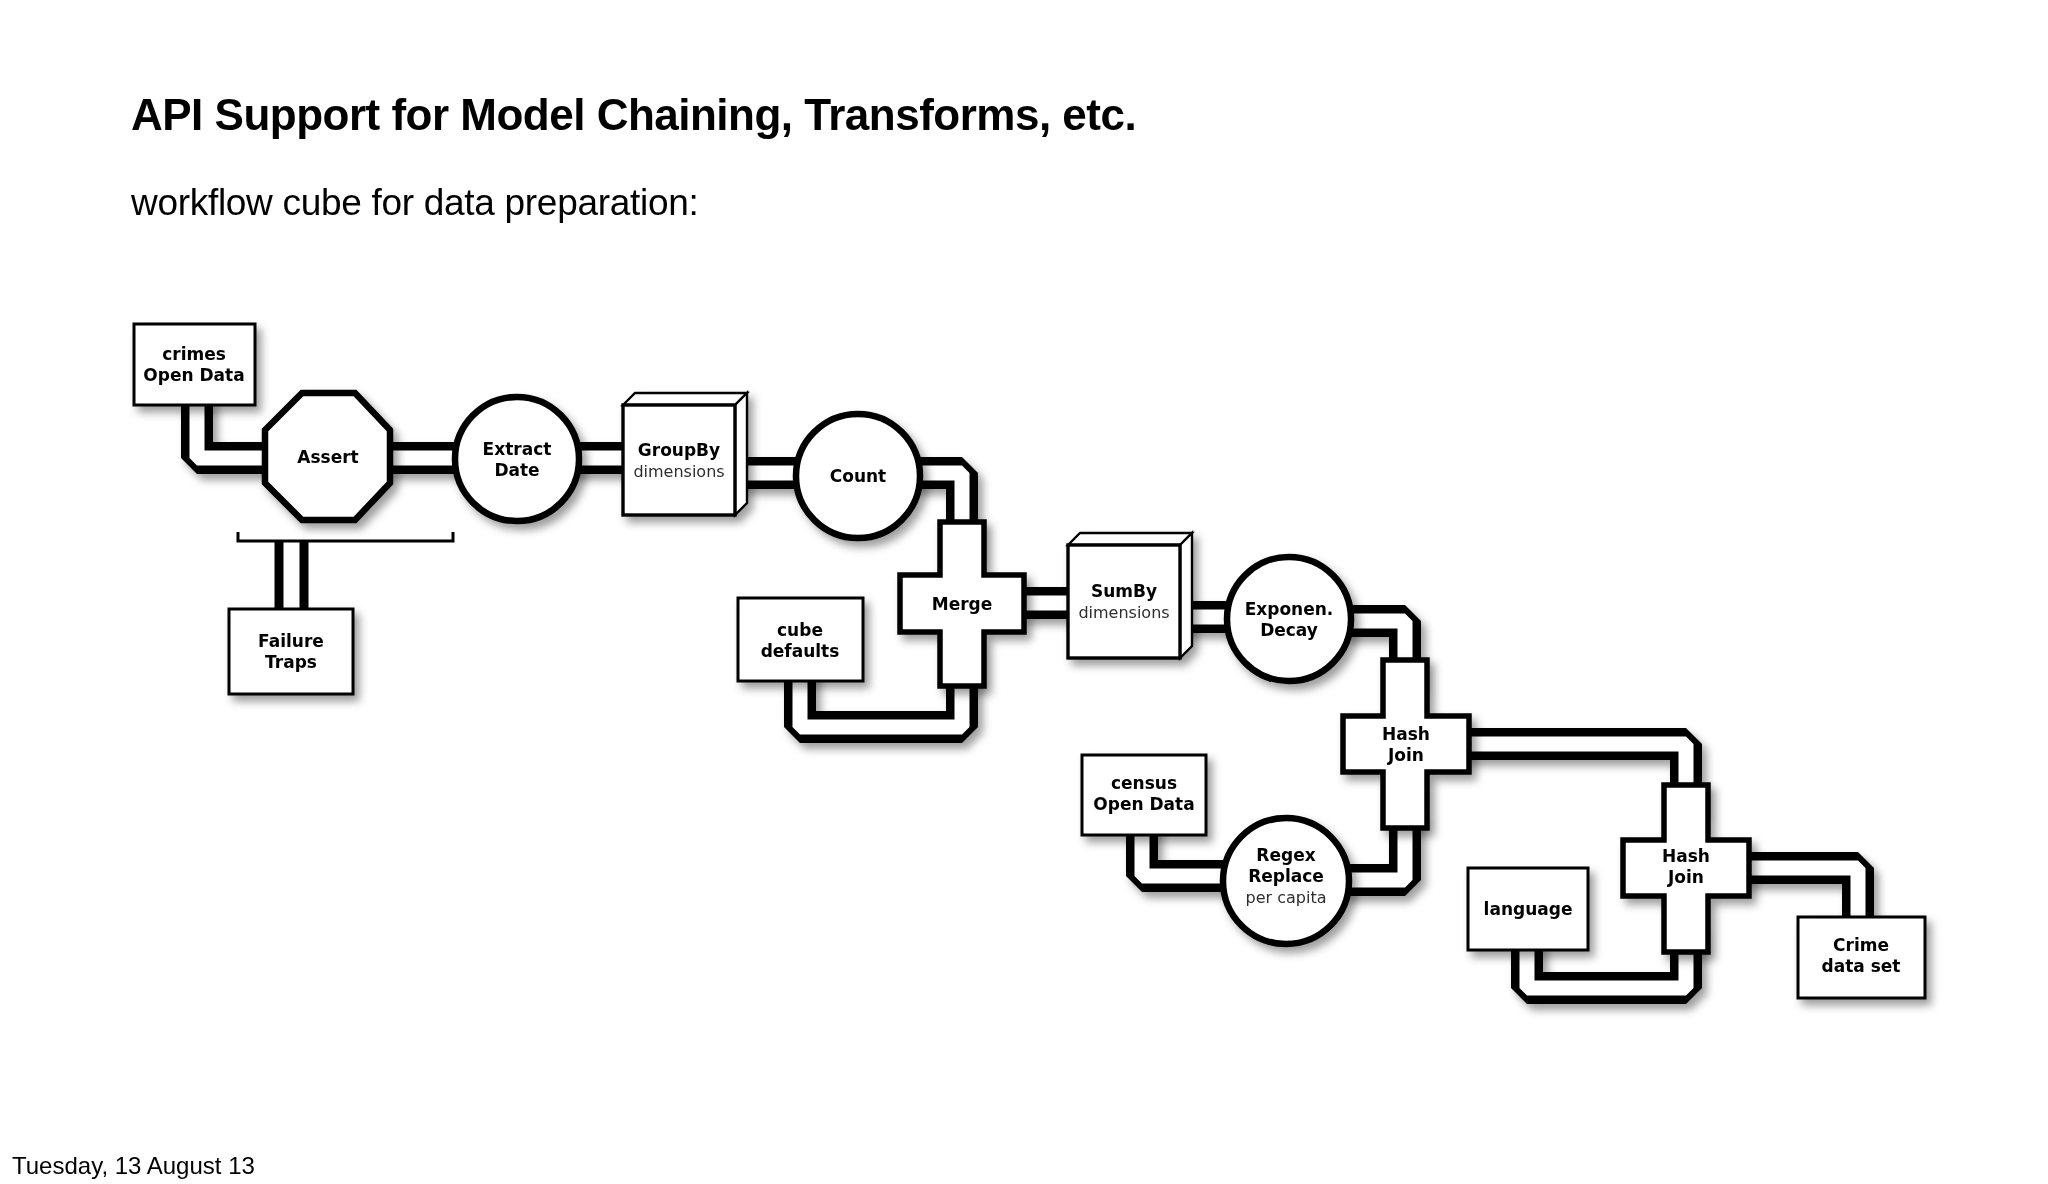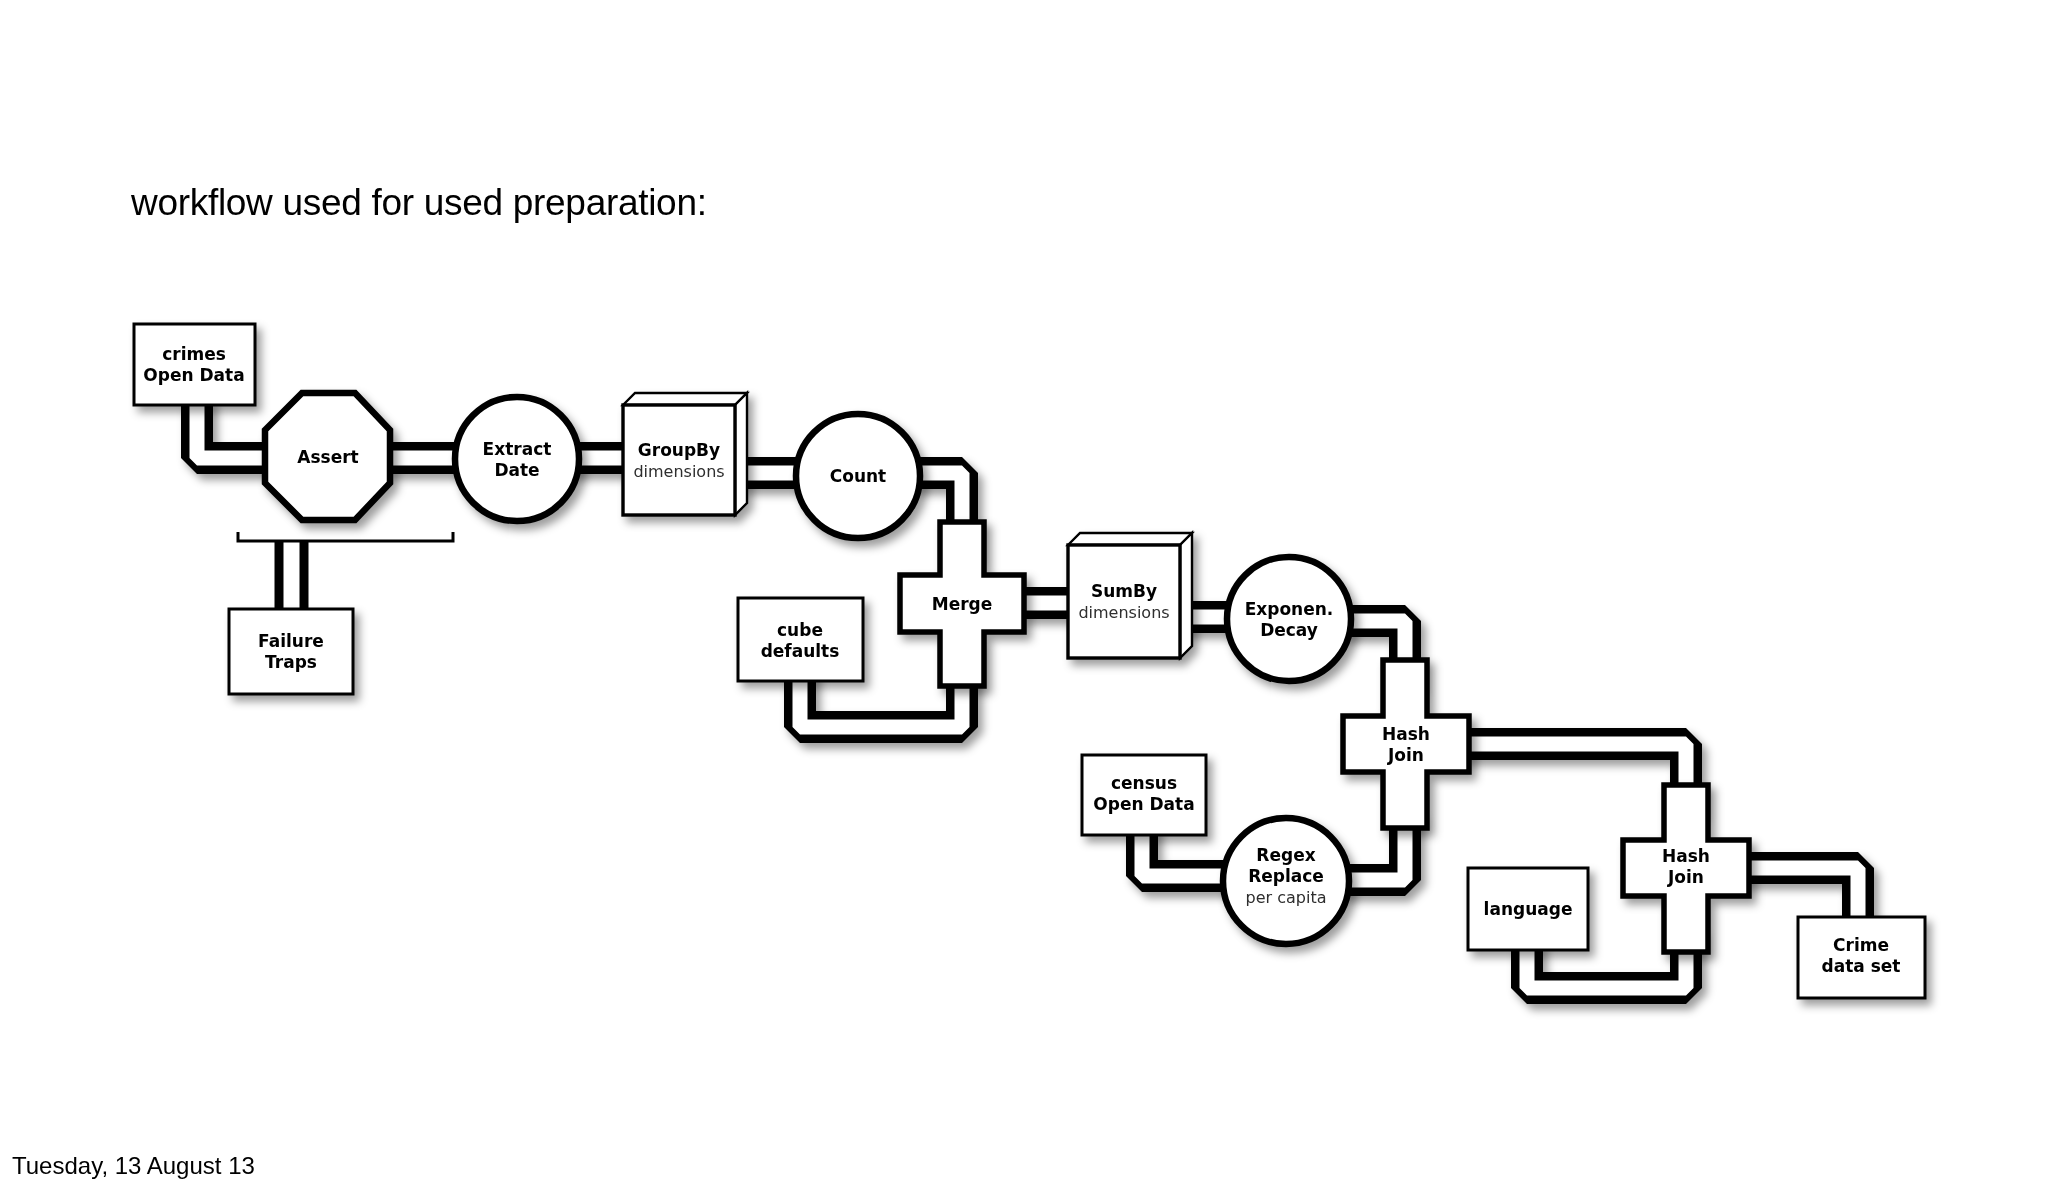--- a/index.html
+++ b/index.html
@@ -123,21 +123,22 @@
     font-weight: 400;
     fill: #2e2e2e;
     text-anchor: middle;
   }
 </style>
 </head>
 <body>
 
 <div class="slide">
 
-  <div class="slide-subtitle">workflow used for used preparation:</div>
+  <h1 class="slide-title">API Support for Model Chaining, Transforms, etc.</h1>
+  <div class="slide-subtitle">workflow cube for data preparation:</div>
 
   <svg class="diagram" viewBox="0 0 2048 1184">
     <defs>
       <filter id="ds" x="-15%" y="-15%" width="135%" height="135%">
         <feDropShadow dx="5" dy="6" stdDeviation="4" flood-color="#000000" flood-opacity="0.38"></feDropShadow>
       </filter>
       <path id="e1" d="M197,398 V458 H285"></path>
       <path id="e2" d="M385,458 H470"></path>
       <path id="e3" d="M566,458 H634"></path>
       <path id="e4" d="M740,473 H808"></path>

